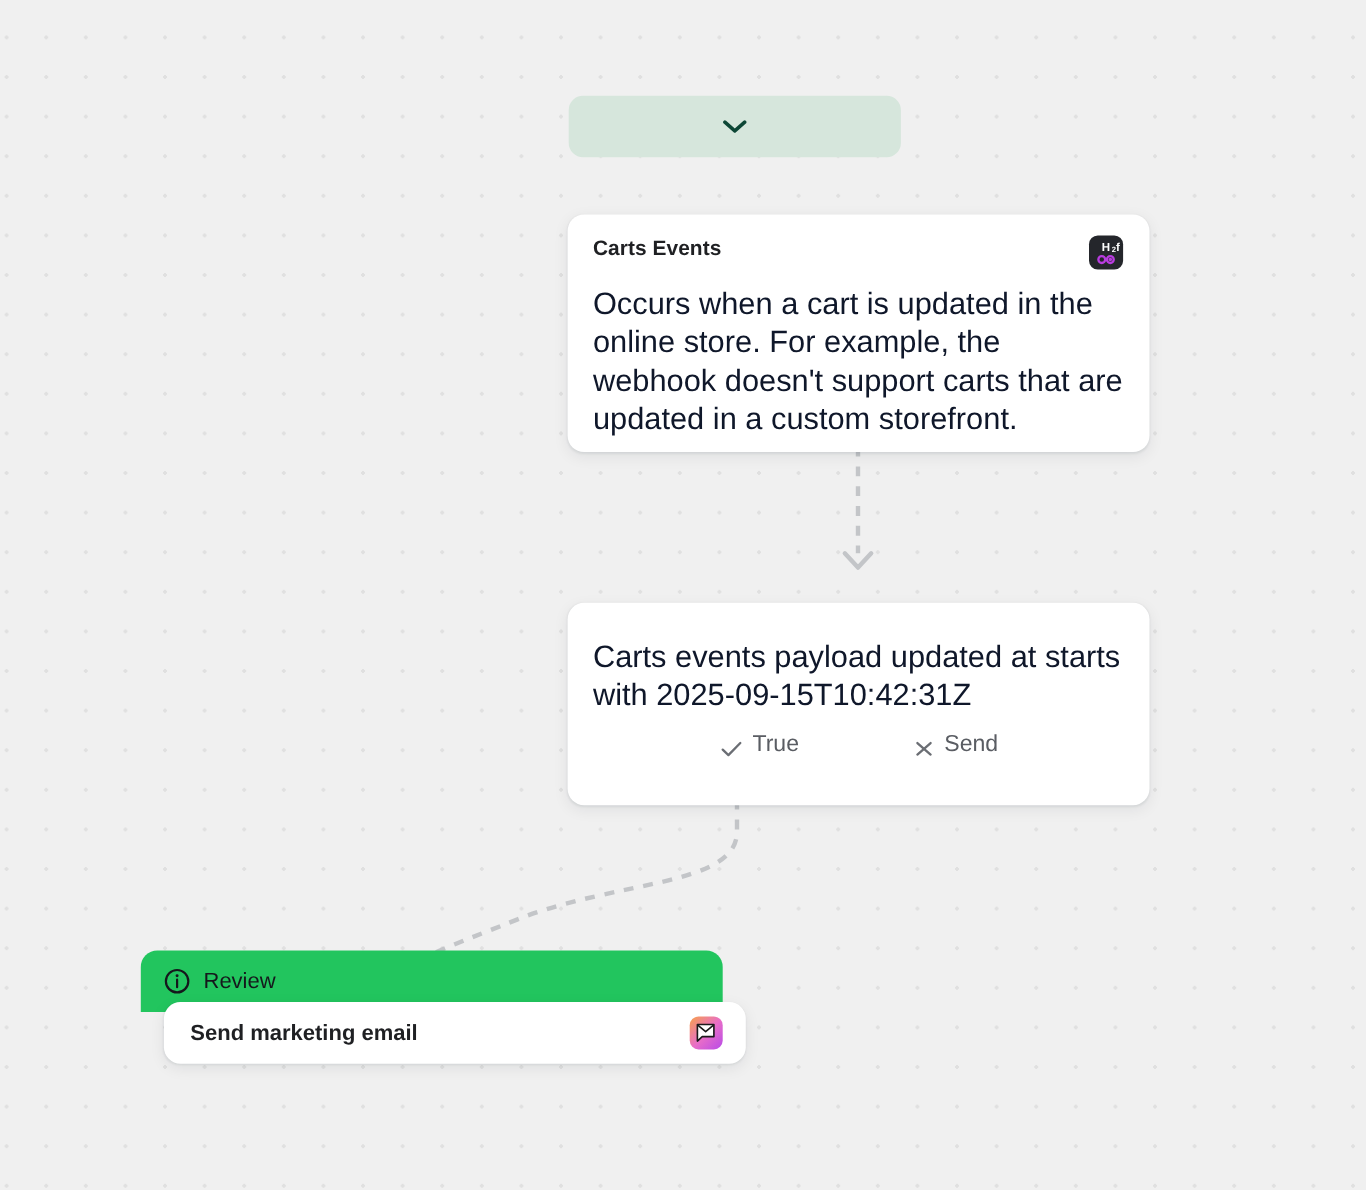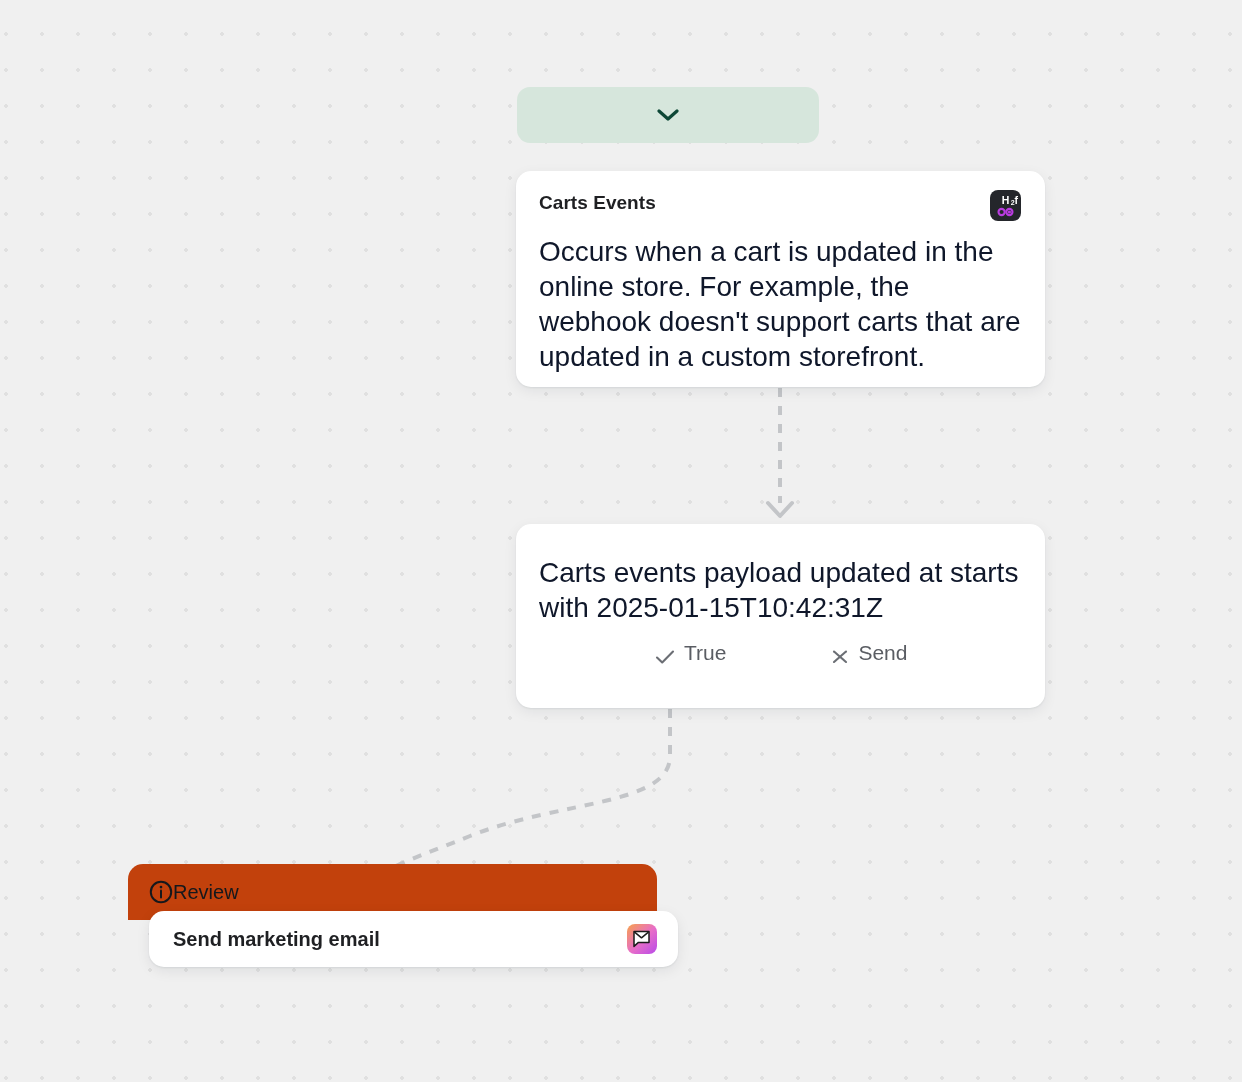--- a/index.html
+++ b/index.html
@@ -60,20 +60,21 @@
   }
 
   
   .node {
     position: absolute;
     background: #ffffff;
     border-radius: 15px;
     box-sizing: border-box;
     box-shadow: 0 1px 2px rgba(16,24,40,0.07),
                 0 4px 14px rgba(16,24,40,0.07);
+    margin-top: 24px;
   }
 
   .node-head {
     display: flex;
     align-items: flex-start;
     justify-content: space-between;
     gap: 12px;
   }
   .node-title {
     font-size: 19px;
@@ -147,23 +148,24 @@
     width: 529px;
     height: 103px;
   }
   .review-head {
     position: absolute;
     left: 0;
     top: 0;
     width: 529px;
     height: 56px;
     border-radius: 15px 15px 0 0;
-    background: #c2410c;
-    display: flex;
-    align-items: center;
+    background: #22c55e;
+    display: flex;
+    align-items: center;
+    gap: 12px;
     padding-left: 21px;
     box-sizing: border-box;
   }
   .review-head .review-title {
     font-size: 20px;
     color: #15181c;
   }
   .review-body {
     position: absolute;
     left: 0;
@@ -235,21 +237,21 @@
             <circle cx="19.4" cy="22" r="3.1"></circle>
           </g>
           <circle cx="19.4" cy="22" r="1.6" fill="#b93ce0"></circle>
         </svg>
       </div>
     </div>
     <div class="node-body">Occurs when a cart is updated in the online store. For example, the webhook doesn't support carts that are updated in a custom storefront.</div>
   </div>
 
   <div class="node" id="node-condition">
-    <div class="node-body">Carts events payload updated at starts with 2025-01-15T10:42:31Z</div>
+    <div class="node-body">Carts events payload updated at starts with 2025-09-15T10:42:31Z</div>
 
     <div class="branch-row">
       <div class="branch">
         <span style="line-height:0;">
           <svg width="20" height="16" viewBox="0 0 20 16">
             <polyline points="2,8.5 7.2,13.5 18,2.5" fill="none" stroke="#6b6e74" stroke-width="2.1" stroke-linecap="round" stroke-linejoin="round"></polyline>
           </svg>
         </span>
         <span class="branch-label">True</span>
       </div>

